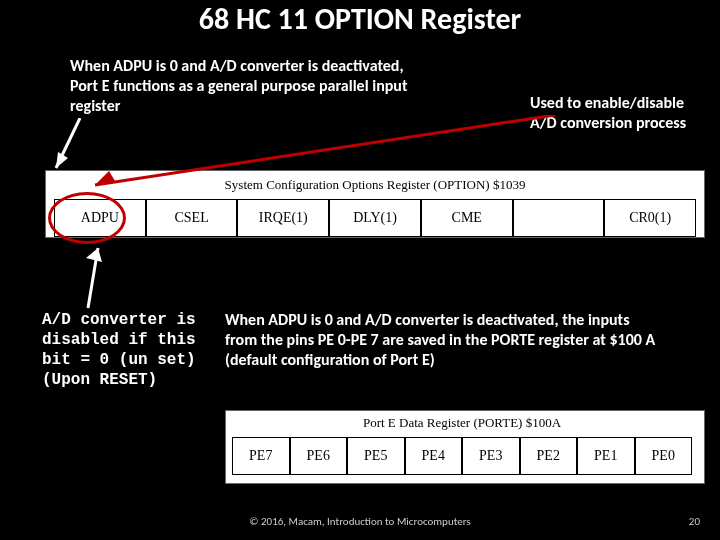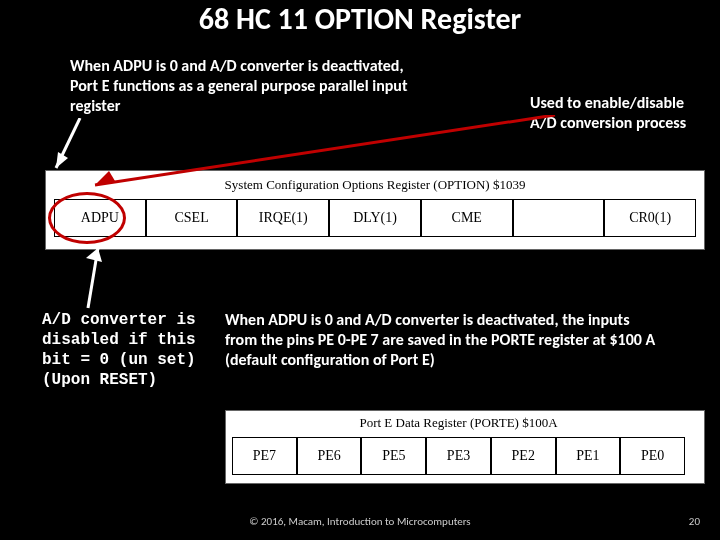--- a/index.html
+++ b/index.html
@@ -57,32 +57,32 @@
     line-height: 1.25;
   }
   .reg1 {
     position: absolute;
     left: 45px;
     top: 170px;
     width: 660px;
     background: #fff;
     color: #000;
     border: 1px solid #666;
-    padding: 6px 8px 12px 8px;
+    padding: 6px 8px 0 8px;
     font-family: "Times New Roman", serif;
   }
   .reg2 {
     position: absolute;
     left: 225px;
     top: 410px;
     width: 480px;
     background: #fff;
     color: #000;
     border: 1px solid #666;
-    padding: 4px 19px 8px 6px;
+    padding: 4px 12px 8px 6px;
     font-family: "Times New Roman", serif;
   }
   .reg-title {
     text-align: center;
     font-size: 13px;
     margin-bottom: 6px;
   }
   .reg-row {
     display: flex;
     border-radius: 14px;
@@ -141,20 +141,21 @@
     <div class="reg-cell">CR0(1)</div>
   </div>
 </div>
 
 <div class="reg2">
   <div class="reg-title">Port E Data Register (PORTE) $100A</div>
   <div class="reg-row">
     <div class="reg-cell">PE7</div>
     <div class="reg-cell">PE6</div>
     <div class="reg-cell">PE5</div>
+    <div class="reg-cell">PE4</div>
     <div class="reg-cell">PE3</div>
     <div class="reg-cell">PE2</div>
     <div class="reg-cell">PE1</div>
     <div class="reg-cell">PE0</div>
   </div>
 </div>
 
 <div class="circle" style="left:48px; top:192px; width:78px; height:52px;"></div>
 
 <svg class="arrow-red" style="left:85px; top:115px; width:480px; height:80px;" viewBox="0 0 480 80">

